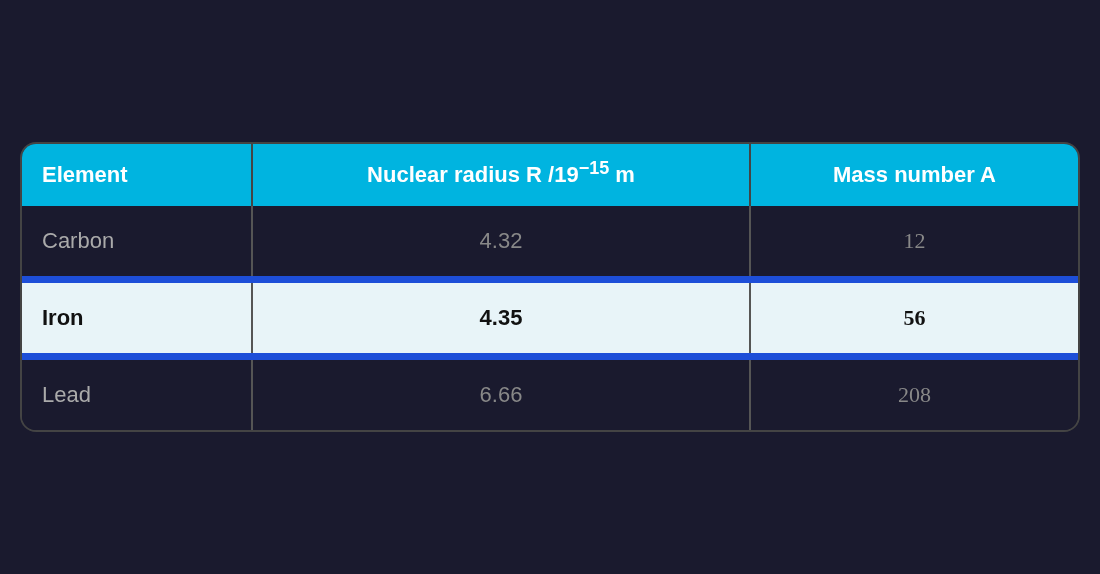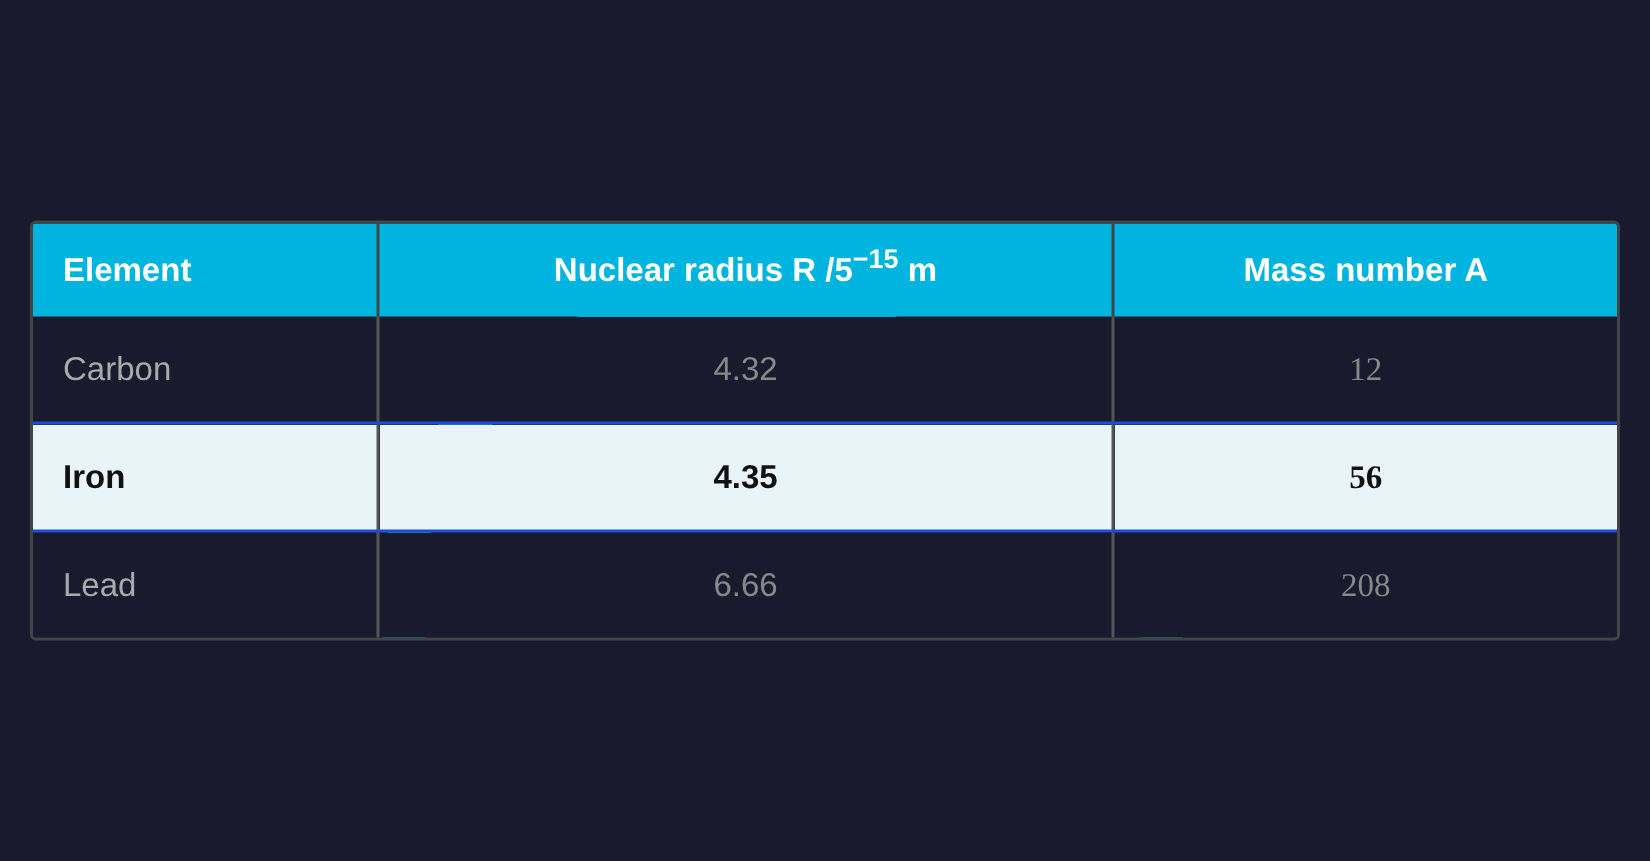--- a/index.html
+++ b/index.html
@@ -12,21 +12,21 @@
       width: 1100px;
       height: 574px;
       font-family: 'Arial', sans-serif;
       overflow: hidden;
     }
 
     .table-wrapper {
       position: relative;
       width: 1060px;
       border: 2px solid #444;
-      border-radius: 4px;
+      border-radius: 16px;
       overflow: hidden;
     }
 
     table {
       width: 100%;
       border-collapse: collapse;
       position: relative;
       z-index: 1;
     }
 
@@ -63,21 +63,21 @@
       background: #1a1a2e;
     }
 
     tbody tr:nth-child(even) {
       background: #e8f4f8;
     }
 
     tbody td {
       padding: 22px 20px;
       border-right: 2px solid #555;
-      border-bottom: 2px solid #1d4ed8;
+      border-bottom: 7px solid #1d4ed8;
       font-size: 22px;
       text-align: center;
       position: relative;
       z-index: 2;
     }
 
     tbody tr:last-child td {
       border-bottom: none;
     }
 
@@ -137,21 +137,21 @@
     <path d="M 200 460 C 250 480, 320 490, 370 470 L 340 420 C 300 445, 240 445, 210 430 Z" fill="#00b4e0" opacity="0.85"></path>
   </svg>
 
   <table>
     <thead>
       <tr>
         <th>
           <span>Element</span>
         </th>
         <th>
-          <span>Nuclear radius R /5</span><span class="superscript">−15</span><span> m</span>
+          <span>Nuclear radius R /19</span><span class="superscript">−15</span><span> m</span>
         </th>
         <th>
           <span>Mass number A</span>
         </th>
       </tr>
     </thead>
     <tbody id="table-body">
     <tr>
           <td>Carbon</td>
           <td>4.32</td>

